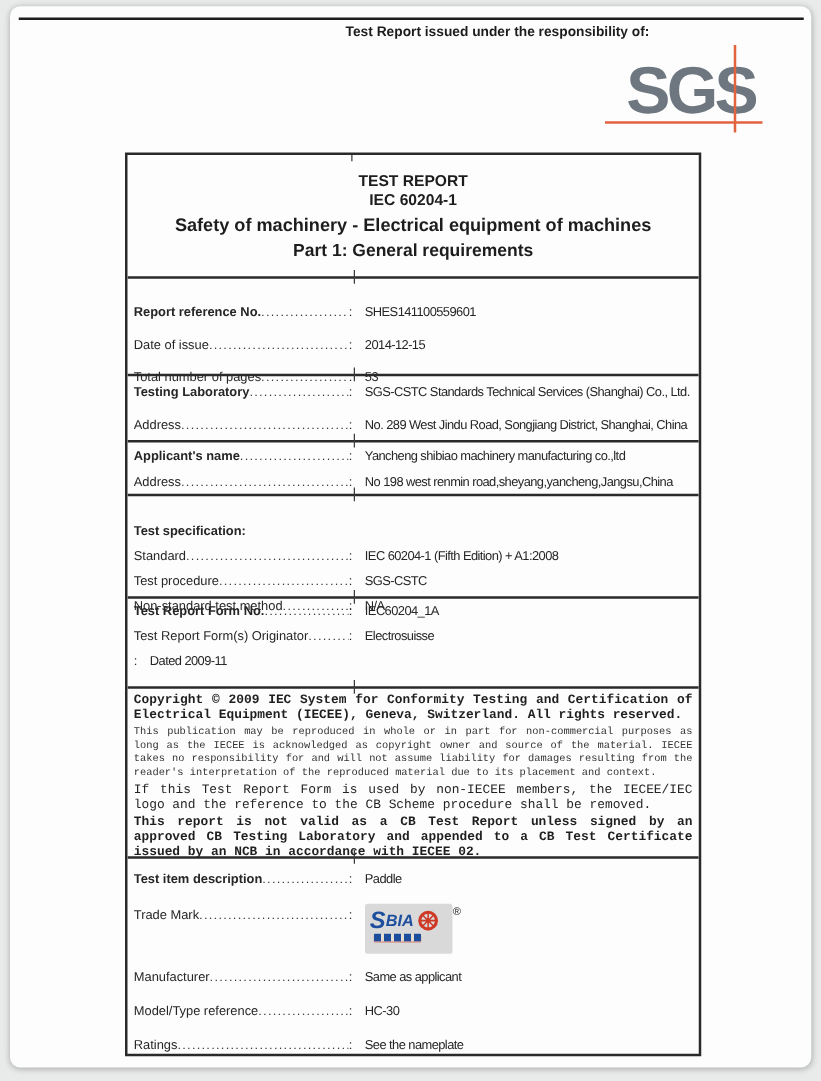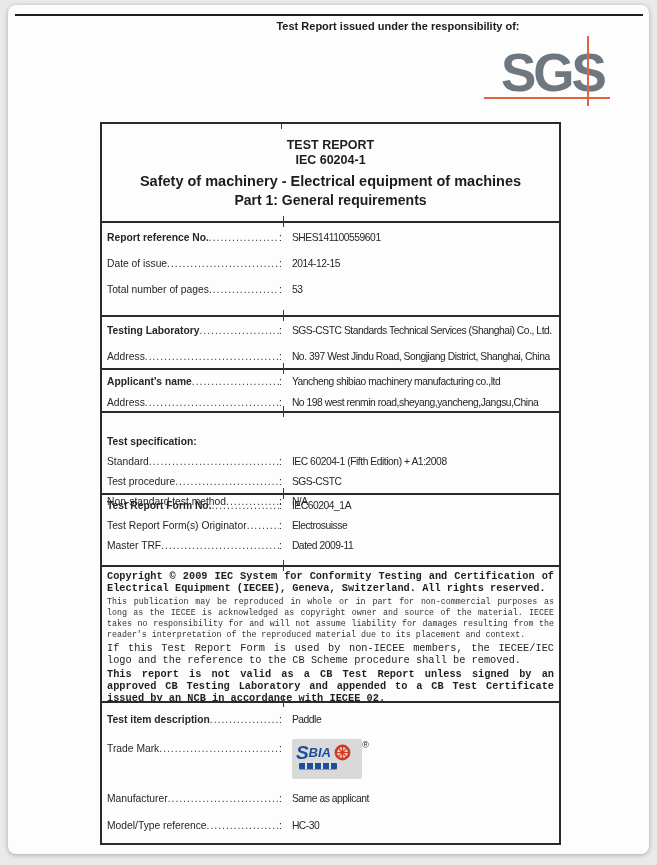--- a/index.html
+++ b/index.html
@@ -38,21 +38,21 @@
   }
   .doc::before{content:"";position:absolute;left:179px;top:-2px;width:1px;height:7px;background:#3c3c3c;}
   .sec{border-top:2px solid #2a2a2a;position:relative;box-sizing:border-box;}
   .sec::before{content:"";position:absolute;left:181px;top:-7px;width:1px;height:11px;background:#3c3c3c;}
 
   .titleblock{height:97px;box-sizing:border-box;padding-top:14px;text-align:center;color:#1d1d1d;}
   .t1,.t2{font-size:12.5px;font-weight:bold;line-height:15px;}
   .t3{font-size:14.5px;font-weight:bold;line-height:20px;margin-top:3px;}
   .t4{font-size:14px;font-weight:bold;line-height:18px;}
 
-  .s1{height:94px;padding-top:2px;}
+  .s1{height:78px;padding-top:15px;}
   .s2{height:53px;padding-top:1px;}
   .s3{height:43px;padding-top:1px;}
   .s4{height:82px;padding-top:19px;}
   .s5{height:72px;padding-top:1px;}
   .s6{height:136px;padding:3px 5px 0 5px;font-family:Liberation Mono, monospace;}
   .s7{height:167px;padding-top:3px;}
 
   .row{display:flex;align-items:baseline;padding:0 4px 0 5px;font-size:10.3px;color:#262626;}
   .s1 .row{line-height:26px;}
   .s2 .row{line-height:26px;}
@@ -147,21 +147,21 @@
           </span>
           <span class="colon">:</span>
           <span class="val">SGS-CSTC Standards Technical Services (Shanghai) Co., Ltd.</span>
       </div>
       <div class="row">
         <span class="left">
             <span class="lbl">Address</span>
             <span class="dots"></span>
           </span>
           <span class="colon">:</span>
-          <span class="val">No. 397 West Jindu Road, Songjiang District, Shanghai, China</span>
+          <span class="val">No. 289 West Jindu Road, Songjiang District, Shanghai, China</span>
       </div>
     </div>
 
     <div class="sec s3">
       <div class="row">
         <span class="left">
             <span class="lbl b">Applicant's name</span>
             <span class="dots"></span>
           </span>
           <span class="colon">:</span>
@@ -220,24 +220,20 @@
       </div>
       <div class="row">
         <span class="left">
             <span class="lbl">Test Report Form(s) Originator</span>
             <span class="dots"></span>
           </span>
           <span class="colon">:</span>
           <span class="val">Electrosuisse</span>
       </div>
       <div class="row">
-        <span class="left">
-            <span class="lbl">Master TRF</span>
-            <span class="dots"></span>
-          </span>
           <span class="colon">:</span>
           <span class="val">Dated 2009-11</span>
       </div>
     </div>
 
     <div class="sec s6">
       <div class="cp1">Copyright © 2009 IEC System for Conformity Testing and Certification of Electrical Equipment (IECEE), Geneva, Switzerland. All rights reserved.</div>
       <div class="cp2">This publication may be reproduced in whole or in part for non-commercial purposes as long as the IECEE is acknowledged as copyright owner and source of the material. IECEE takes no responsibility for and will not assume liability for damages resulting from the reader's interpretation of the reproduced material due to its placement and context.</div>
       <div class="cp3">If this Test Report Form is used by non-IECEE members, the IECEE/IEC logo and the reference to the CB Scheme procedure shall be removed.</div>
       <div class="cp4">This report is not valid as a CB Test Report unless signed by an approved CB Testing Laboratory and appended to a CB Test Certificate issued by an NCB in accordance with IECEE 02.</div>

